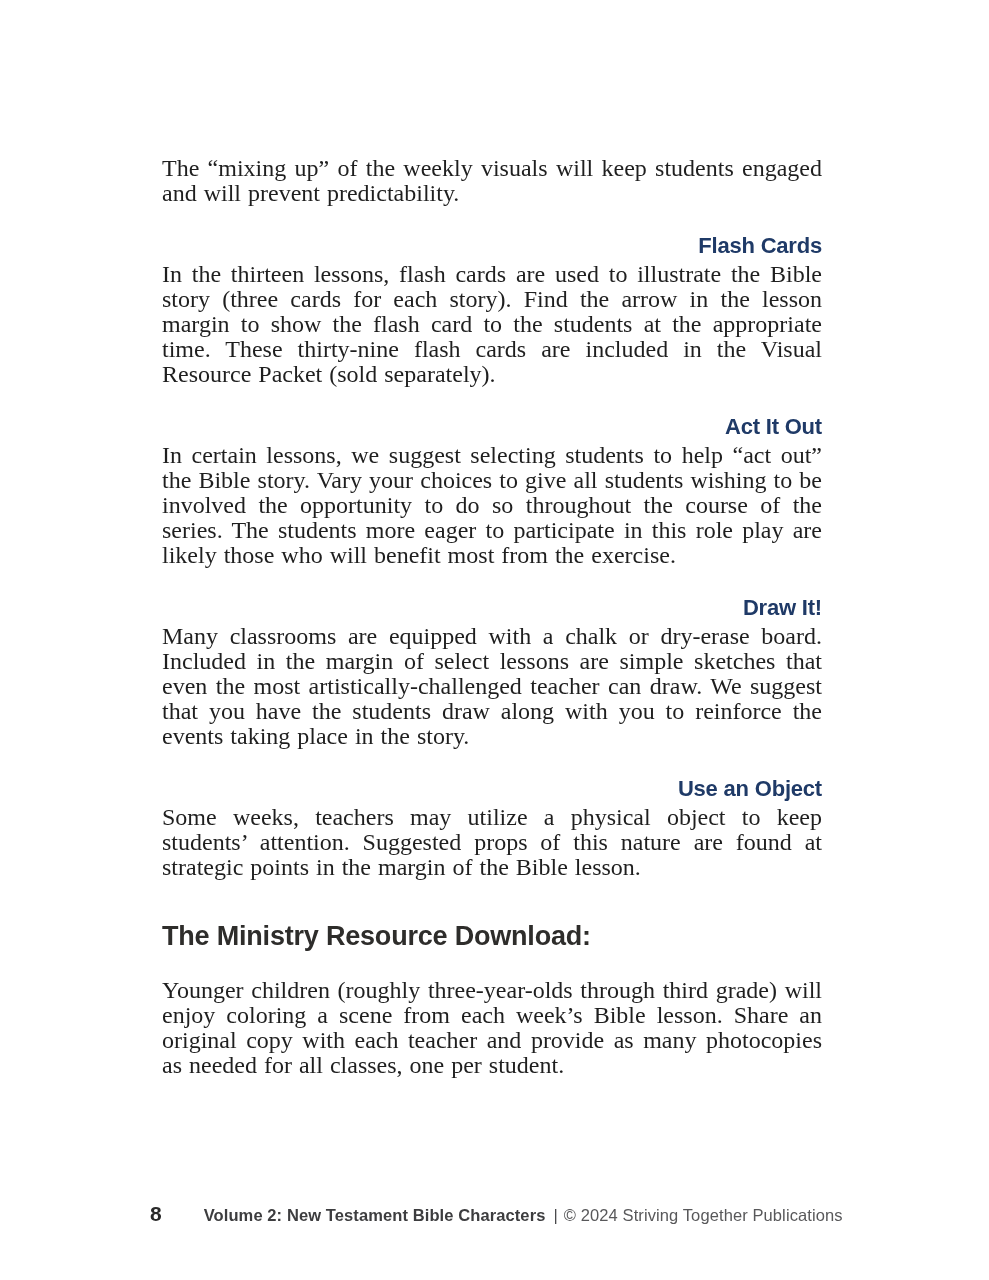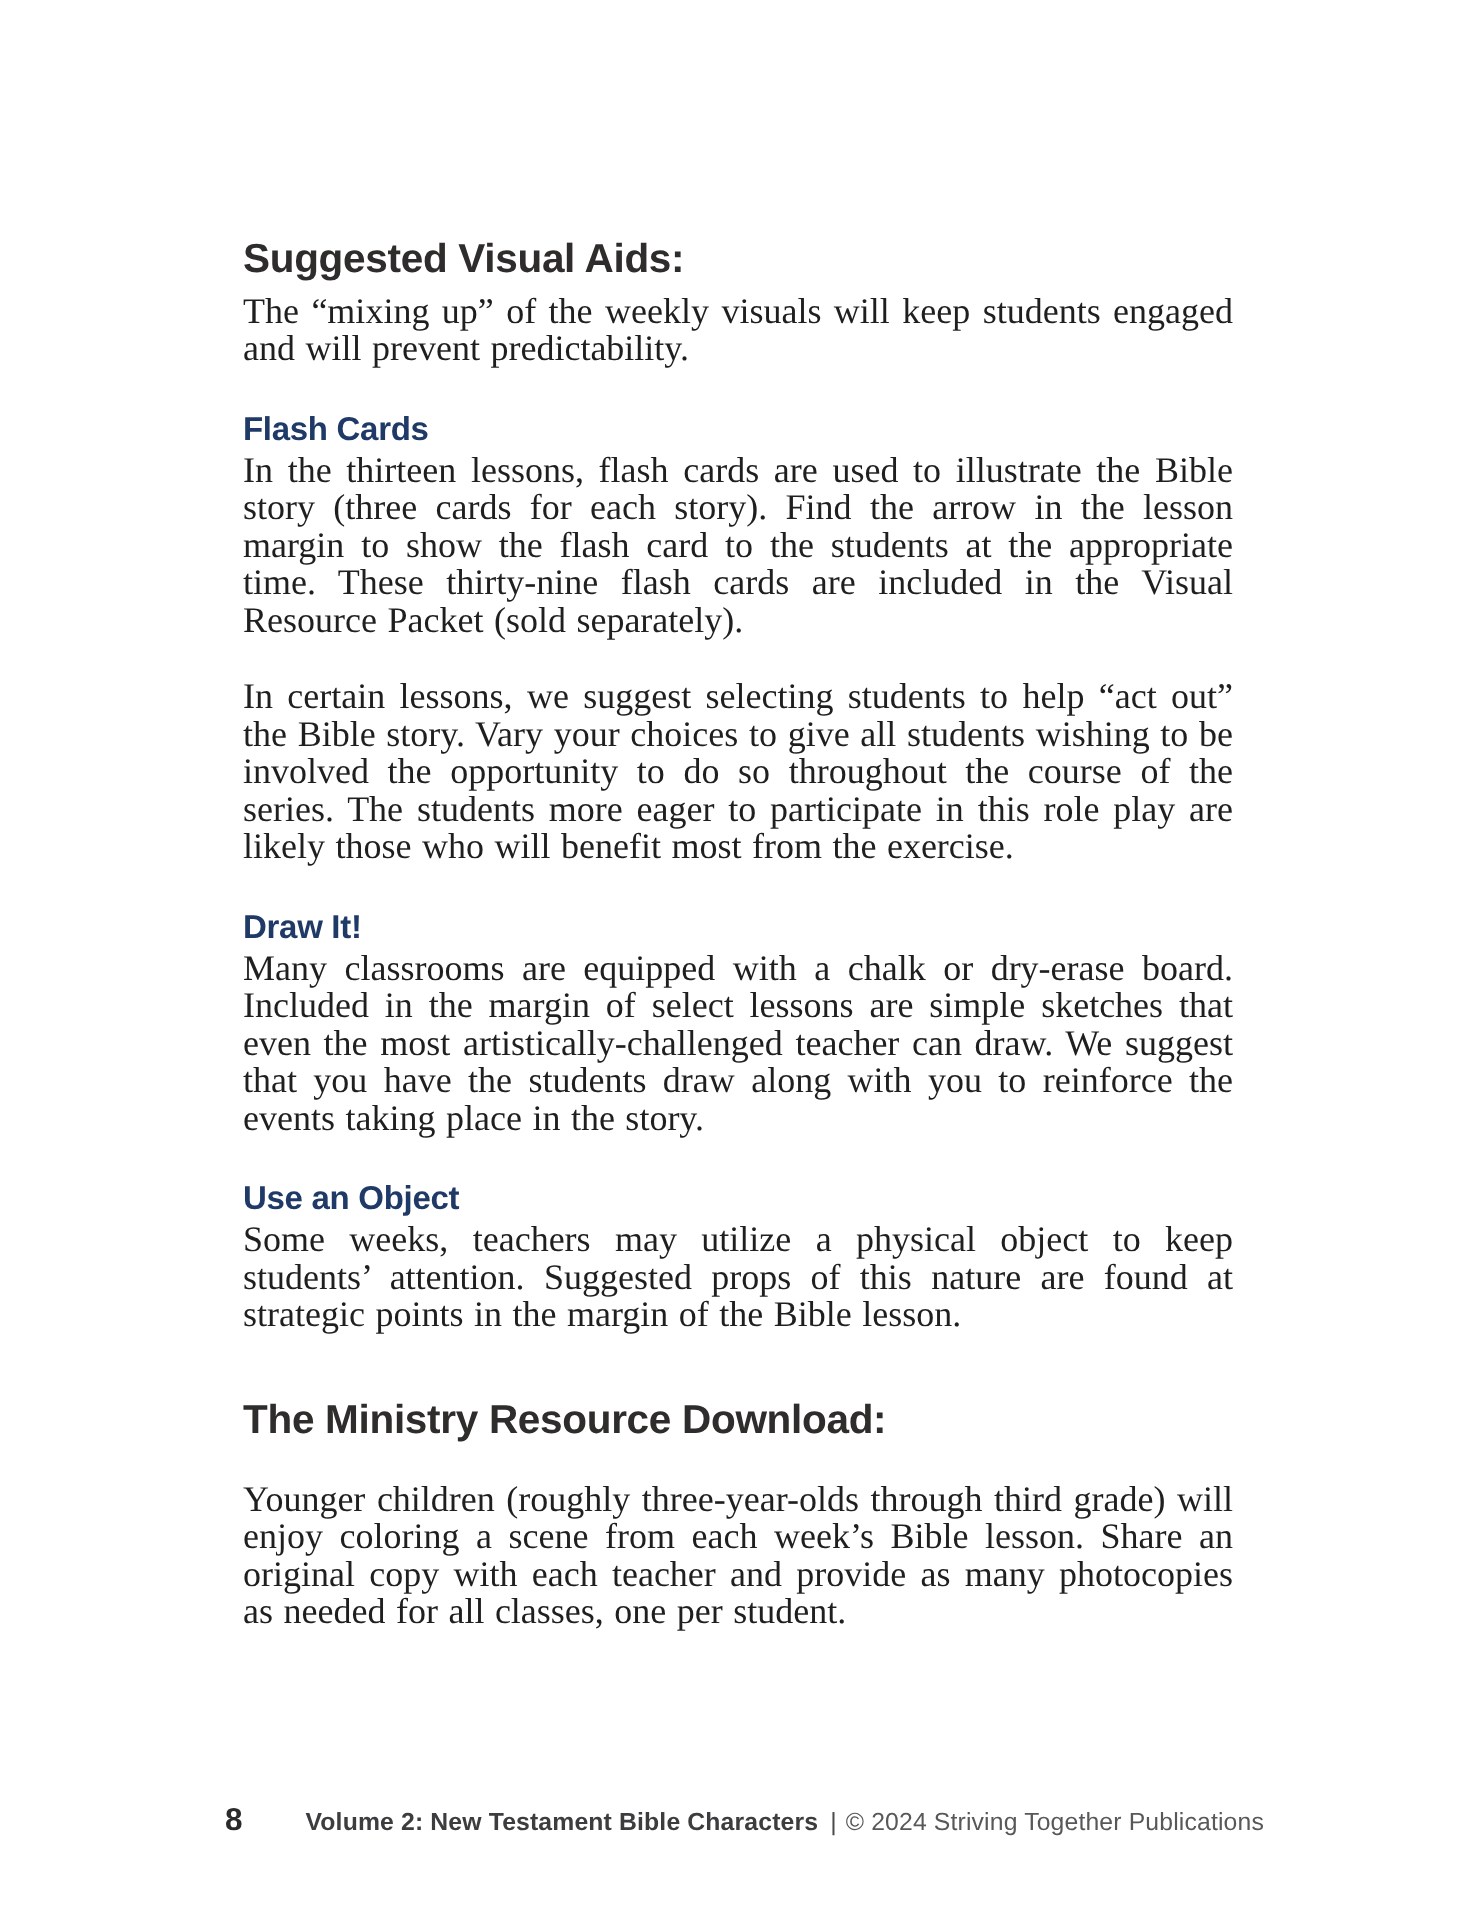--- a/index.html
+++ b/index.html
@@ -31,20 +31,21 @@
     margin-top: 40px;
   }
   h2.sub-heading {
     font-family: "Liberation Sans", sans-serif;
     font-weight: 700;
     font-size: 22px;
     line-height: 28px;
     letter-spacing: -0.2px;
     color: #1f3a67;
     margin-bottom: 2px;
+    text-align: right;
   }
   .subsection { margin-top: 26px; }
   p.body-text {
     font-family: "Liberation Serif", serif;
     font-size: 24px;
     line-height: 25px;
     color: #1f1f1f;
     text-align: justify;
     word-spacing: 1px;
   }
@@ -78,29 +79,29 @@
     color: #4a4a4c;
     padding: 0 6px 0 8px;
   }
 </style>
 </head>
 <body>
 
 <div class="page">
   <div class="content">
 
-    <h1 class="major-heading">Suggested Visual Aids:</h1>
     <p class="body-text">The “mixing up” of the weekly visuals will keep students engaged and will prevent predictability.</p>
 
     <div class="subsection">
       <h2 class="sub-heading">Flash Cards</h2>
       <p class="body-text">In the thirteen lessons, flash cards are used to illustrate the Bible story (three cards for each story). Find the arrow in the lesson margin to show the flash card to the students at the appropriate time. These thirty-nine flash cards are included in the Visual Resource Packet (sold separately).</p>
     </div>
 
     <div class="subsection">
+      <h2 class="sub-heading">Act It Out</h2>
       <p class="body-text">In certain lessons, we suggest selecting students to help “act out” the Bible story. Vary your choices to give all students wishing to be involved the opportunity to do so throughout the course of the series. The students more eager to participate in this role play are likely those who will benefit most from the exercise.</p>
     </div>
 
     <div class="subsection">
       <h2 class="sub-heading">Draw It!</h2>
       <p class="body-text">Many classrooms are equipped with a chalk or dry-erase board. Included in the margin of select lessons are simple sketches that even the most artistically-challenged teacher can draw. We suggest that you have the students draw along with you to reinforce the events taking place in the story.</p>
     </div>
 
     <div class="subsection">
       <h2 class="sub-heading">Use an Object</h2>

